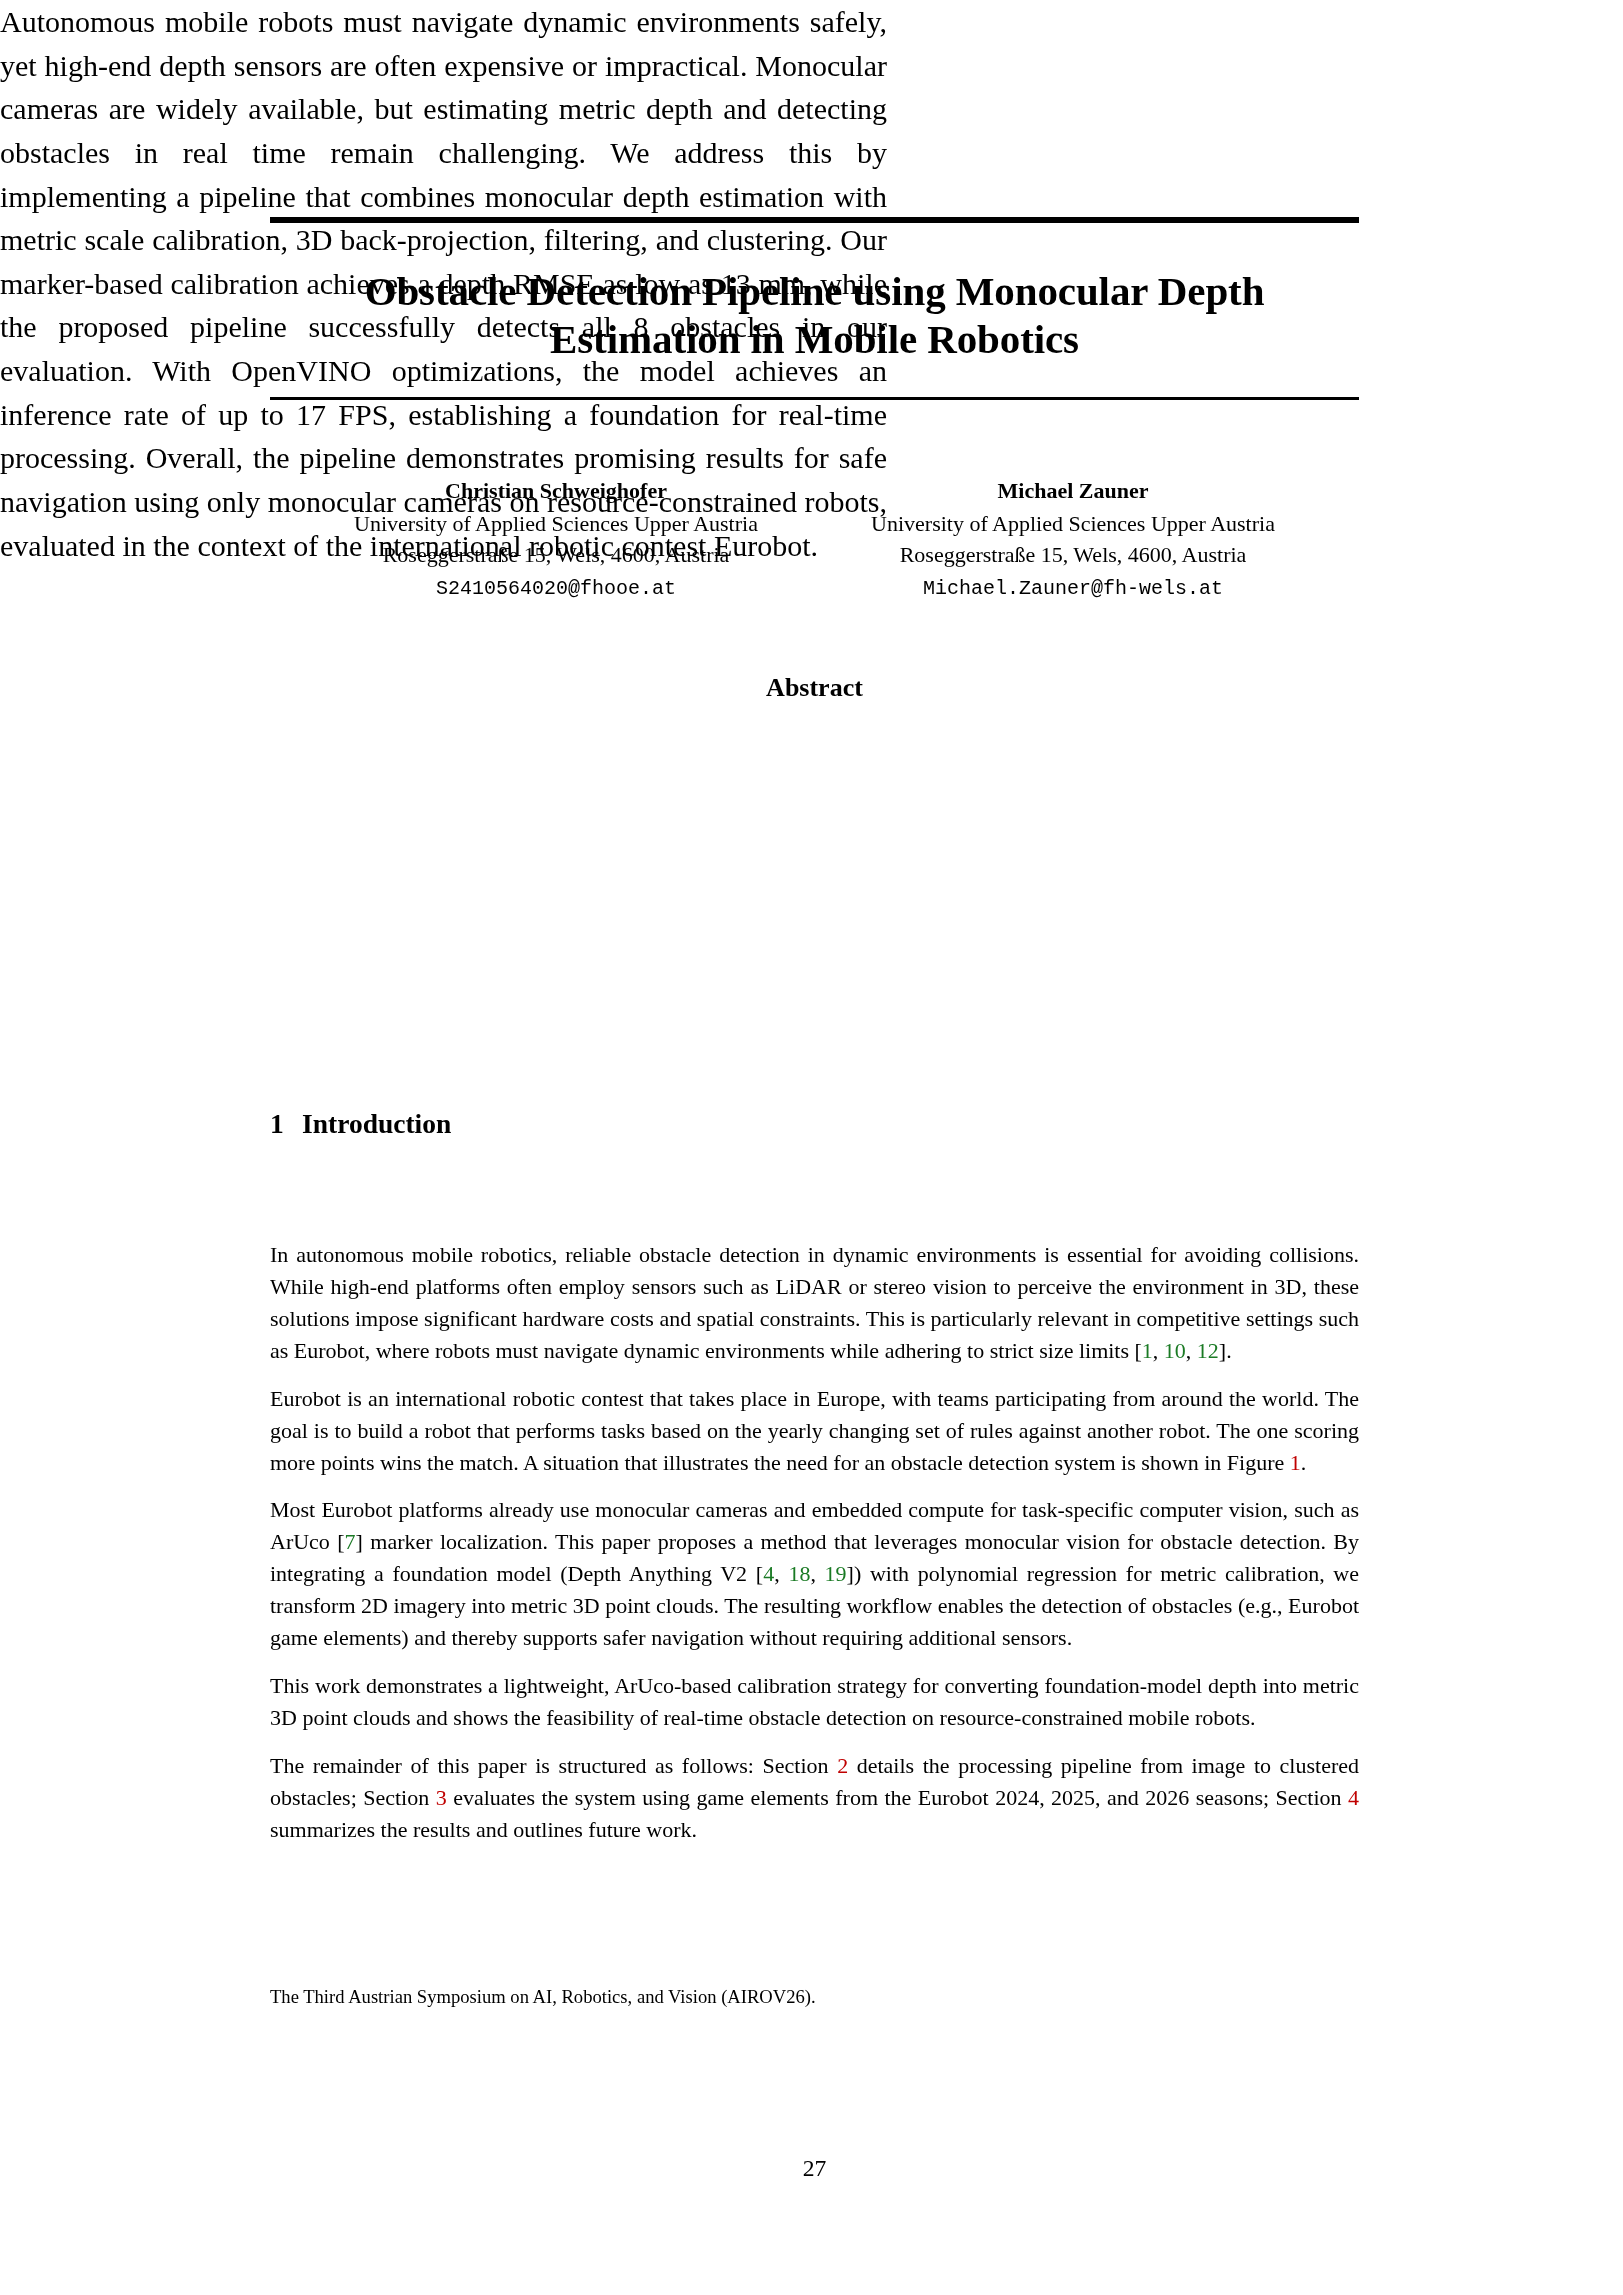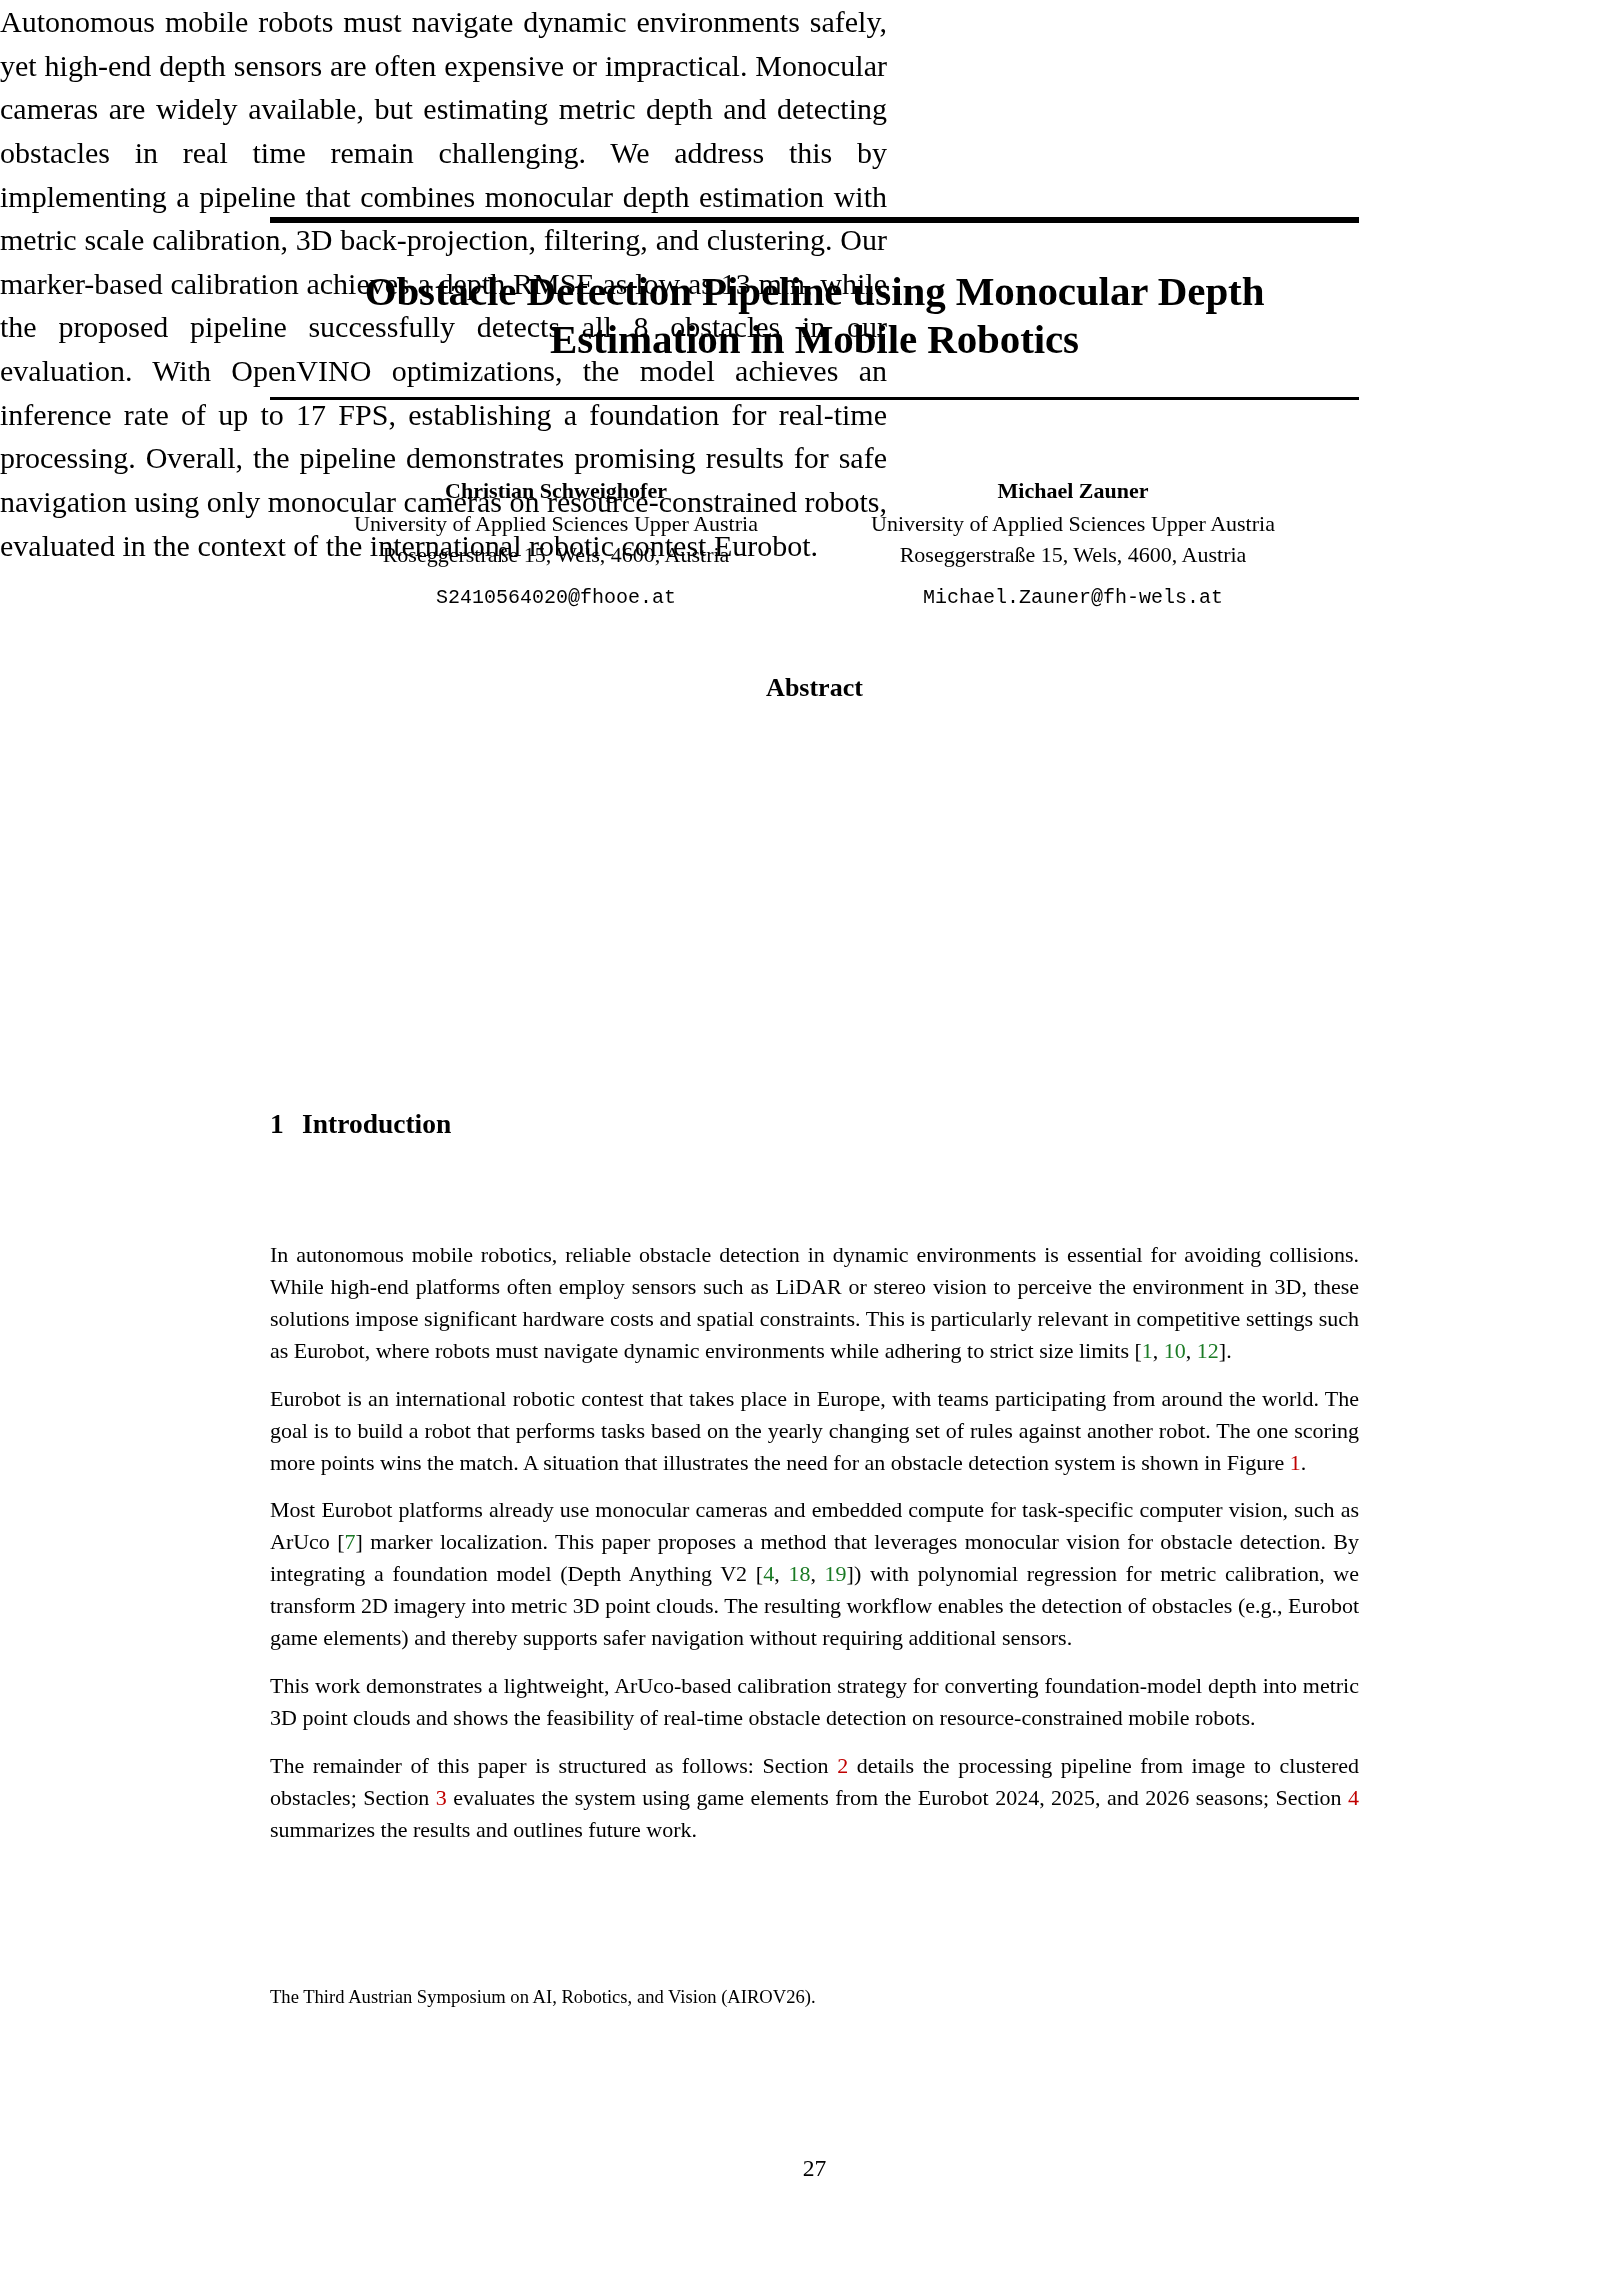--- a/index.html
+++ b/index.html
@@ -72,21 +72,21 @@
   .author-name {
     font-weight: bold;
     display: block;
     margin-bottom: 2.6px;
   }
   .author-line { display: block; }
   .author-email {
     display: block;
     font-family: "Liberation Mono", "DejaVu Sans Mono", monospace;
     font-size: 20px;
-    margin-top: 14px;
+    margin-top: 5px;
   }
 
   
   .abstract-head {
     top: 673px;
     text-align: center;
     font-size: 26px;
     font-weight: bold;
   }
   .abstract-body {

